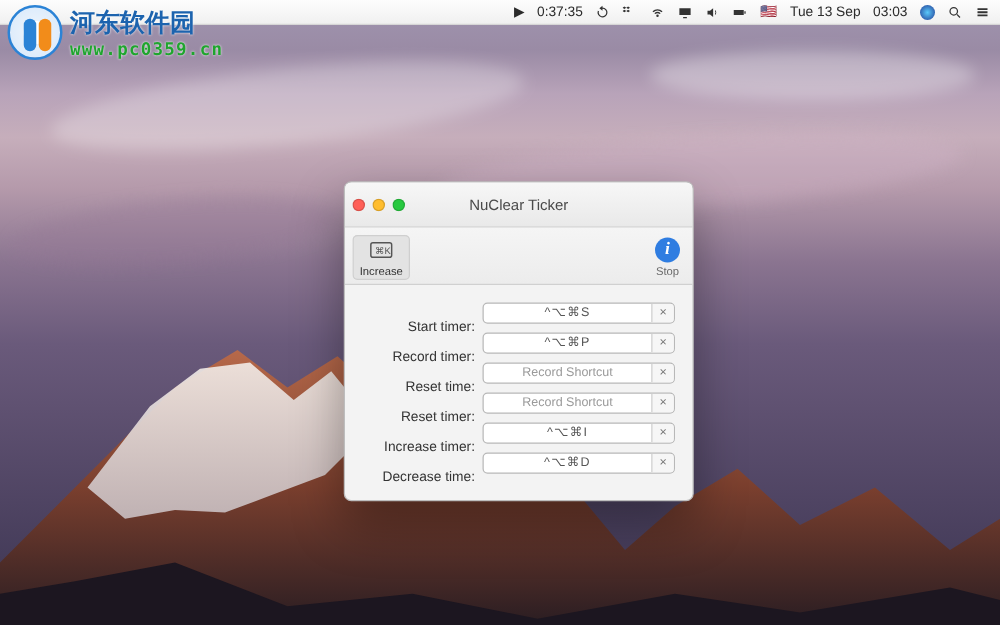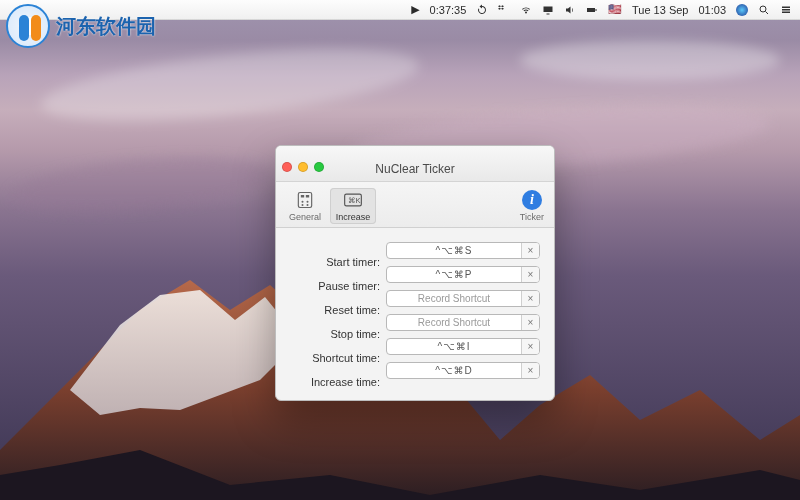--- a/index.html
+++ b/index.html
@@ -58,21 +58,21 @@
   .wm-text .ln2 { font-size: 14px; font-weight: 600; color: #1fa52e; font-family: monospace; text-shadow: 0 0 2px #fff; letter-spacing: 1px; }
 
   
   .window {
     position: absolute; left: 275px; top: 145px; width: 280px;
     background: #f3f3f3; border: 1px solid #bdbdbd; border-radius: 6px;
     box-shadow: 0 18px 40px rgba(0,0,0,0.35);
     overflow: hidden;
   }
   .titlebar {
-    display: flex; height: 36px;
+    display: flex; align-items: center; height: 36px;
     background: linear-gradient(#f7f7f7, #e9e9e9);
     border-bottom: 1px solid #d4d4d4;
     padding: 16px 6px; position: relative;
   }
   .traffic { display: flex; gap: 6px; }
   .dot { width: 10px; height: 10px; border-radius: 50%; border: 0.5px solid rgba(0,0,0,0.15); }
   .dot.r { background: #ff5f57; } .dot.y { background: #ffbd2e; } .dot.g { background: #28c940; }
   .title {
     position: absolute; left: 0; right: 0; text-align: center;
     font-size: 12px; color: #4a4a4a; pointer-events: none;
@@ -172,117 +172,106 @@
         </svg>
       </span>
     <span class="mi">
         <svg viewBox="0 0 24 24">
           <path d="M2 8h16v8H2zM19 10h2v4h-2z"></path>
           <path fill="#333" d="M3 9h12v6H3z"></path>
         </svg>
       </span>
     <span class="mi">🇺🇸</span>
     <span class="mi">Tue 13 Sep</span>
-    <span class="mi">01:03</span>
+    <span class="mi">03:03</span>
     <span class="mi" style="width:12px;height:12px;border-radius:50%;background:radial-gradient(circle,#5ac8fa,#1f3a93);"></span>
     <span class="mi">
         <svg viewBox="0 0 24 24">
           <circle cx="10" cy="10" r="6" fill="none" stroke="#333" stroke-width="2"></circle>
           <path d="M15 15l5 5" stroke="#333" stroke-width="2"></path>
         </svg>
       </span>
     <span class="mi">
         <svg viewBox="0 0 24 24">
           <path d="M4 5h16v3H4zm0 5h16v3H4zm0 5h16v3H4z"></path>
         </svg>
       </span>
   </div>
 
   <div class="watermark">
     <div class="wm-logo"></div>
     <div class="wm-text">
       <div class="ln1">河东软件园</div>
+      <div class="ln2">www.pc0359.cn</div>
     </div>
   </div>
 
   <div class="window">
     <div class="titlebar">
       <div class="traffic">
         <div class="dot r"></div>
         <div class="dot y"></div>
         <div class="dot g"></div>
       </div>
       <div class="title">NuClear Ticker</div>
     </div>
 
     <div class="toolbar">
-      <div class="tbtn">
-        <svg viewBox="0 0 24 24">
-          <rect x="4" y="3" width="16" height="18" rx="2" fill="none" stroke="#666" stroke-width="1.4"></rect>
-          <rect x="7" y="6" width="4" height="3" fill="#666"></rect>
-          <rect x="13" y="6" width="4" height="3" fill="#666"></rect>
-          <circle cx="9" cy="14" r="1.2" fill="#666"></circle>
-            <circle cx="15" cy="14" r="1.2" fill="#666"></circle>
-          <circle cx="9" cy="18" r="1.2" fill="#666"></circle>
-            <circle cx="15" cy="18" r="1.2" fill="#666"></circle>
-        </svg>
-        <span>General</span>
-      </div>
       <div class="tbtn sel">
         <svg viewBox="0 0 24 24">
           <rect x="2" y="5" width="20" height="14" rx="2" fill="none" stroke="#555" stroke-width="1.4"></rect>
           <text x="6" y="16" font-size="9" fill="#555" font-family="Arial">⌘K</text>
         </svg>
         <span>Increase</span>
       </div>
       <div class="spacer"></div>
       <div class="about-btn">
         <div class="circ">i</div>
-        <span>Ticker</span>
+        <span>Stop</span>
       </div>
     </div>
 
     <div class="content" id="rows-mount">
         <div class="row">
           <div class="lbl">Start timer:</div>
           <div class="sc">
             <div class="val">^⌥⌘S</div>
             <div class="clear">×</div>
           </div>
         </div>
         <div class="row">
-          <div class="lbl">Pause timer:</div>
+          <div class="lbl">Record timer:</div>
           <div class="sc">
             <div class="val">^⌥⌘P</div>
             <div class="clear">×</div>
           </div>
         </div>
         <div class="row">
           <div class="lbl">Reset time:</div>
           <div class="sc">
             <div class="val placeholder">Record Shortcut</div>
             <div class="clear">×</div>
           </div>
         </div>
         <div class="row">
-          <div class="lbl">Stop time:</div>
+          <div class="lbl">Reset timer:</div>
           <div class="sc">
             <div class="val placeholder">Record Shortcut</div>
             <div class="clear">×</div>
           </div>
         </div>
         <div class="row">
-          <div class="lbl">Shortcut time:</div>
+          <div class="lbl">Increase timer:</div>
           <div class="sc">
             <div class="val">^⌥⌘I</div>
             <div class="clear">×</div>
           </div>
         </div>
         <div class="row">
-          <div class="lbl">Increase time:</div>
+          <div class="lbl">Decrease time:</div>
           <div class="sc">
             <div class="val">^⌥⌘D</div>
             <div class="clear">×</div>
           </div>
         </div>
       </div>
   </div>
 </div>
 
 </body></html>

